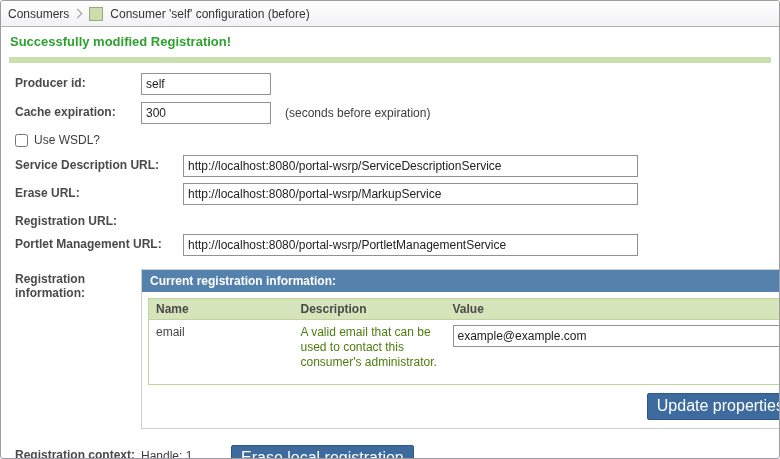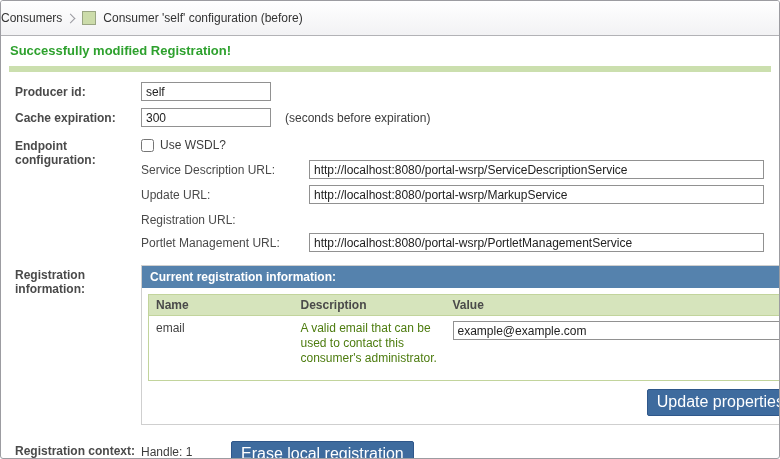--- a/index.html
+++ b/index.html
@@ -13,24 +13,24 @@
   .page {
     width: 780px;
     height: 459px;
     border: 1px solid #9c9ca1;
     border-radius: 3px;
     background: #fff;
     overflow: hidden;
   }
   
   .crumbbar {
-    height: 35px;
+    height: 26px;
     display: flex;
     align-items: center;
-    padding: 0 0;
+    padding: 0 7px;
     background: linear-gradient(#ffffff, #f2f2f4);
     border-bottom: 1px solid #b2b2b6;
   }
   .crumb-link { color:#333; }
   .chev {
     width: 7px; height: 7px;
     border-top: 1px solid #9a9aa0;
     border-right: 1px solid #9a9aa0;
     transform: rotate(45deg);
     margin: 0 8px 0 5px;
@@ -64,32 +64,32 @@
     color: #4a4a4a;
     line-height: 14px;
     padding-top: 3px;
   }
   .ffield { flex: 1; }
   input[type=text] {
     border: 1px solid #919191;
     height: 19px;
     font-family: "Liberation Sans", "DejaVu Sans", sans-serif;
     font-size: 12px;
-    padding: 3px 4px;
+    padding: 10px 4px;
     color: #222;
   }
   .in-short { width: 130px; }
   .note { margin-left: 14px; color: #3c3c3c; line-height: 21px; }
   .wsdl-row { display:flex; align-items:center; margin: 2px 0 8px 0; color:#3c3c3c; }
   .wsdl-row input { margin-right: 6px; }
   .subrow { display: flex; margin-bottom: 6px; }
   .sublabel {
     width: 168px;
     flex: 0 0 168px;
-    font-weight: normal;
+    font-weight: bold;
     color: #4a4a4a;
     padding-top: 3px;
   }
   .in-url { width: 455px; }
   
   .reg-panel {
     border: 1px solid #cfcfcf;
     background: #fff;
     width: 660px;
   }
@@ -161,39 +161,38 @@
 
     <div class="frow">
       <div class="flabel">Producer id:</div>
       <div class="ffield">
         <input type="text" class="in-short" value="self" style="">
       </div>
     </div>
 
     <div class="frow">
       <div class="flabel">Cache expiration:</div>
-      <div class="ffield" style="display:flex;">
+      <div class="ffield" style="display:flex;align-items:flex-end;">
         <input type="text" class="in-short" value="300" style="">
         <span class="note">(seconds before expiration)</span>
       </div>
     </div>
 
     <div class="frow">
-      <div class="flabel">Endpoint configuration:</div>
       <div class="ffield">
         <div class="wsdl-row">
           <input type="checkbox" style="">
           <span>Use WSDL?</span>
         </div>
         <div class="subrow">
           <div class="sublabel">Service Description URL:</div>
           <input type="text" class="in-url" value="http://localhost:8080/portal-wsrp/ServiceDescriptionService" style="">
         </div>
         <div class="subrow">
-          <div class="sublabel">Update URL:</div>
+          <div class="sublabel">Erase URL:</div>
           <input type="text" class="in-url" value="http://localhost:8080/portal-wsrp/MarkupService" style="">
         </div>
         <div class="subrow">
           <div class="sublabel">Registration URL:</div>
         </div>
         <div class="subrow">
           <div class="sublabel">Portlet Management URL:</div>
           <input type="text" class="in-url" value="http://localhost:8080/portal-wsrp/PortletManagementService" style="">
         </div>
       </div>

